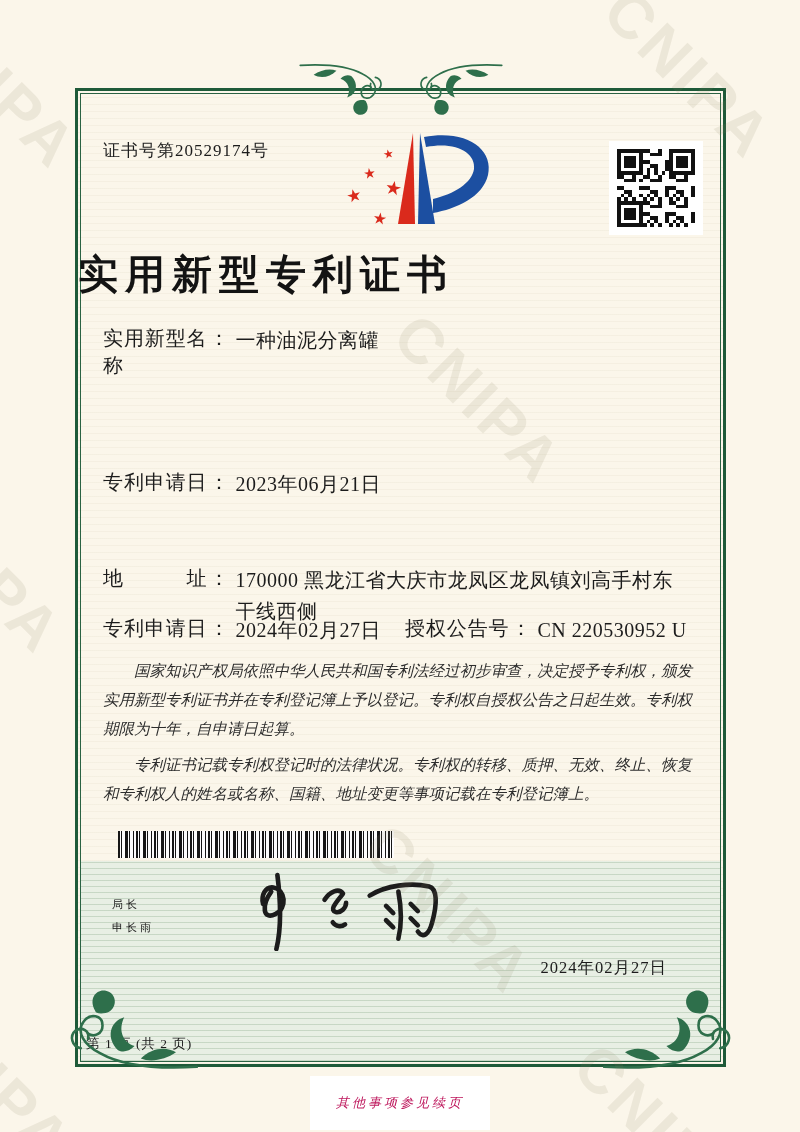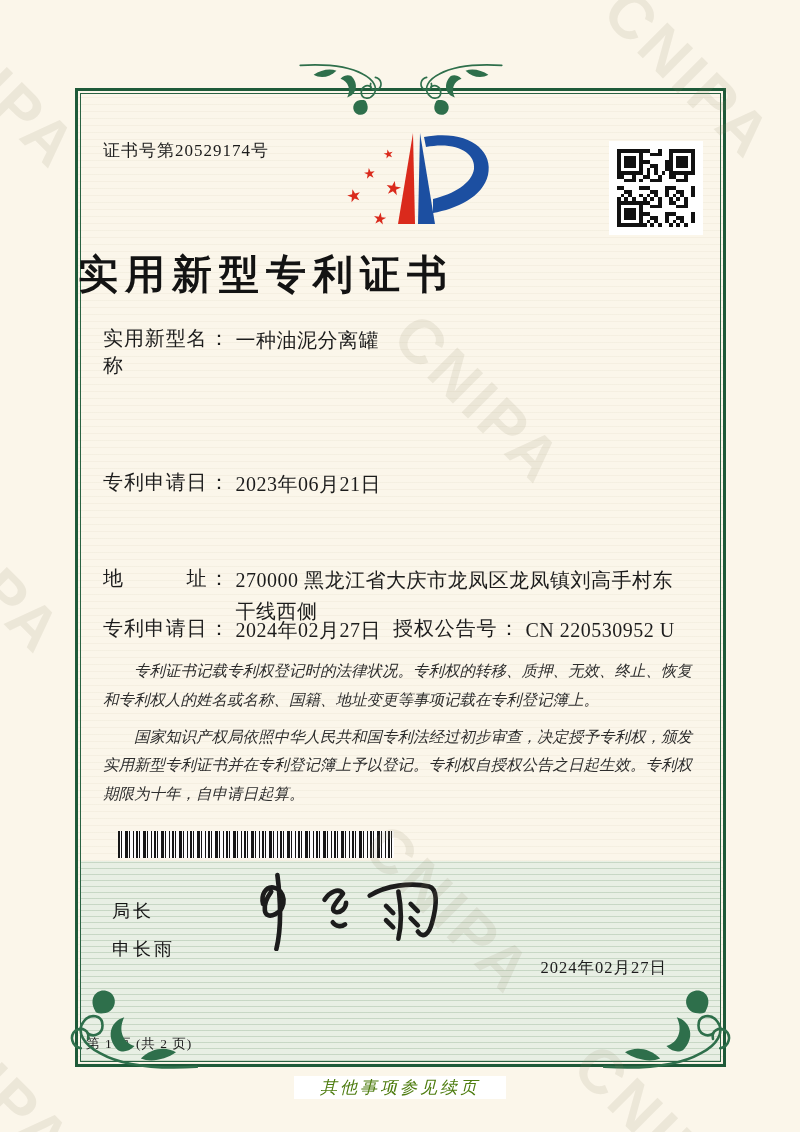--- a/index.html
+++ b/index.html
@@ -31,21 +31,21 @@
     position:absolute;left:0;right:0;top:156px;
     font-size:40px;font-weight:bold;letter-spacing:7px;color:#131313;
   }
   .field-row{position:absolute;left:25px;font-size:20px;letter-spacing:.5px;}
   .flabel{
     display:inline-block;width:104px;vertical-align:top;
     text-align:justify;text-align-last:justify;text-justify:inter-character;
   }
   .fcolon{margin:0 6px 0 2px;vertical-align:top;}
   .fvalue{display:inline-block;width:452px;vertical-align:top;line-height:1.55;}
-  .grant-pair2{position:absolute;left:290px;top:0;white-space:nowrap;}
+  .grant-pair2{position:absolute;left:302px;top:0;white-space:nowrap;}
   .grant-pair2 .fvalue{width:auto;}
   .paras{
     position:absolute;left:25px;top:566px;width:604px;
     font-style:italic;font-size:15.5px;line-height:1.86;color:#2d2d2d;
   }
   .paras p{margin:0 0 8px 0;text-indent:2em;}
   .barcode{
     position:absolute;left:40px;top:740px;width:276px;height:27px;
     background:repeating-linear-gradient(90deg,
       #161616 0 2px,#fdfdfd 2px 3px,#161616 3px 4px,#fdfdfd 4px 7px,
@@ -53,36 +53,36 @@
       #161616 15px 16px,#fdfdfd 16px 18px);
   }
   .band{
     position:absolute;left:3px;right:3px;top:770px;bottom:3px;
     background-color:#e8efe4;
     background-image:repeating-linear-gradient(0deg, rgba(125,160,125,0.30) 0 1px, transparent 1px 6px);
   }
   .signer{
     position:absolute;left:34px;top:802px;z-index:2;
     font-family:"Liberation Sans","DejaVu Sans",sans-serif;
-    font-size:18px;letter-spacing:3px;line-height:2.1;color:#151515;
+    font-size:11px;letter-spacing:3px;line-height:2.1;color:#151515;
   }
   .signature{position:absolute;left:150px;top:778px;z-index:2;}
   .issue-date{position:absolute;right:56px;top:866px;z-index:2;font-size:16.5px;letter-spacing:1px;}
   .page-info{position:absolute;left:0;right:0;top:944px;z-index:2;font-size:13.5px;letter-spacing:1px;margin-left:8px;}
   .orn{position:absolute;z-index:2;}
   .orn-bl{left:-14px;top:893px;}
   .orn-br{right:-14px;top:893px;transform:scaleX(-1);}
   .crest{position:absolute;left:50%;top:-29px;transform:translateX(-50%);width:234px;height:57px;z-index:2;}
   .crest svg{position:absolute;top:0;width:117px;height:57px;}
   .crest svg.l{left:0;transform:rotate(180deg);}
   .crest svg.r{right:0;transform:scaleY(-1);}
   .cont-note{
     position:absolute;left:50%;top:1076px;transform:translateX(-50%);
-    background:#ffffff;padding:0 26px;white-space:nowrap;z-index:2;
-    font-style:italic;font-size:17px;letter-spacing:3px;color:#4d7c0f;
+    background:#ffffff;padding:18px 26px;white-space:nowrap;z-index:2;
+    font-style:italic;font-size:13px;letter-spacing:3px;color:#be185d;
   }
 </style>
 </head>
 <body>
 
 <div class="page">
 
   <svg width="0" height="0" style="position:absolute" aria-hidden="true">
     <symbol id="flr" viewBox="0 0 130 85">
       <g stroke="#2e6f4b" stroke-width="2.5" fill="none" stroke-linecap="round">
@@ -348,32 +348,32 @@
 
     <div class="title">实用新型专利证书</div>
 
     <div class="field-row" style="top:234px">
       <span class="flabel">实用新型名称</span><span class="fcolon">：</span><span class="fvalue">一种油泥分离罐</span>
     </div>
     <div class="field-row" style="top:378px">
       <span class="flabel">专利申请日</span><span class="fcolon">：</span><span class="fvalue">2023年06月21日</span>
     </div>
     <div class="field-row" style="top:474px">
-      <span class="flabel">地址</span><span class="fcolon">：</span><span class="fvalue">270000 黑龙江省大庆市龙凤区龙凤镇刘高手村东干线西侧</span>
+      <span class="flabel">地址</span><span class="fcolon">：</span><span class="fvalue">170000 黑龙江省大庆市龙凤区龙凤镇刘高手村东干线西侧</span>
     </div>
     <div class="field-row" style="top:524px;right:25px">
       <span class="flabel">专利申请日</span><span class="fcolon">：</span><span class="fvalue" style="width:auto">2024年02月27日</span>
       <span class="grant-pair2">
         <span class="flabel">授权公告号</span><span class="fcolon">：</span><span class="fvalue">CN 220530952 U</span>
       </span>
     </div>
 
     <div class="paras">
+      <p>国家知识产权局依照中华人民共和国专利法经过初步审查，决定授予专利权，颁发实用新型专利证书并在专利登记簿上予以登记。专利权自授权公告之日起生效。专利权期限为十年，自申请日起算。</p>
       <p>专利证书记载专利权登记时的法律状况。专利权的转移、质押、无效、终止、恢复和专利权人的姓名或名称、国籍、地址变更等事项记载在专利登记簿上。</p>
-      <p>国家知识产权局依照中华人民共和国专利法经过初步审查，决定授予专利权，颁发实用新型专利证书并在专利登记簿上予以登记。专利权自授权公告之日起生效。专利权期限为十年，自申请日起算。</p>
     </div>
 
     <div class="barcode"></div>
 
     <div class="band"></div>
 
     <div class="signer">
       <div>局长</div>
       <div>申长雨</div>
     </div>

